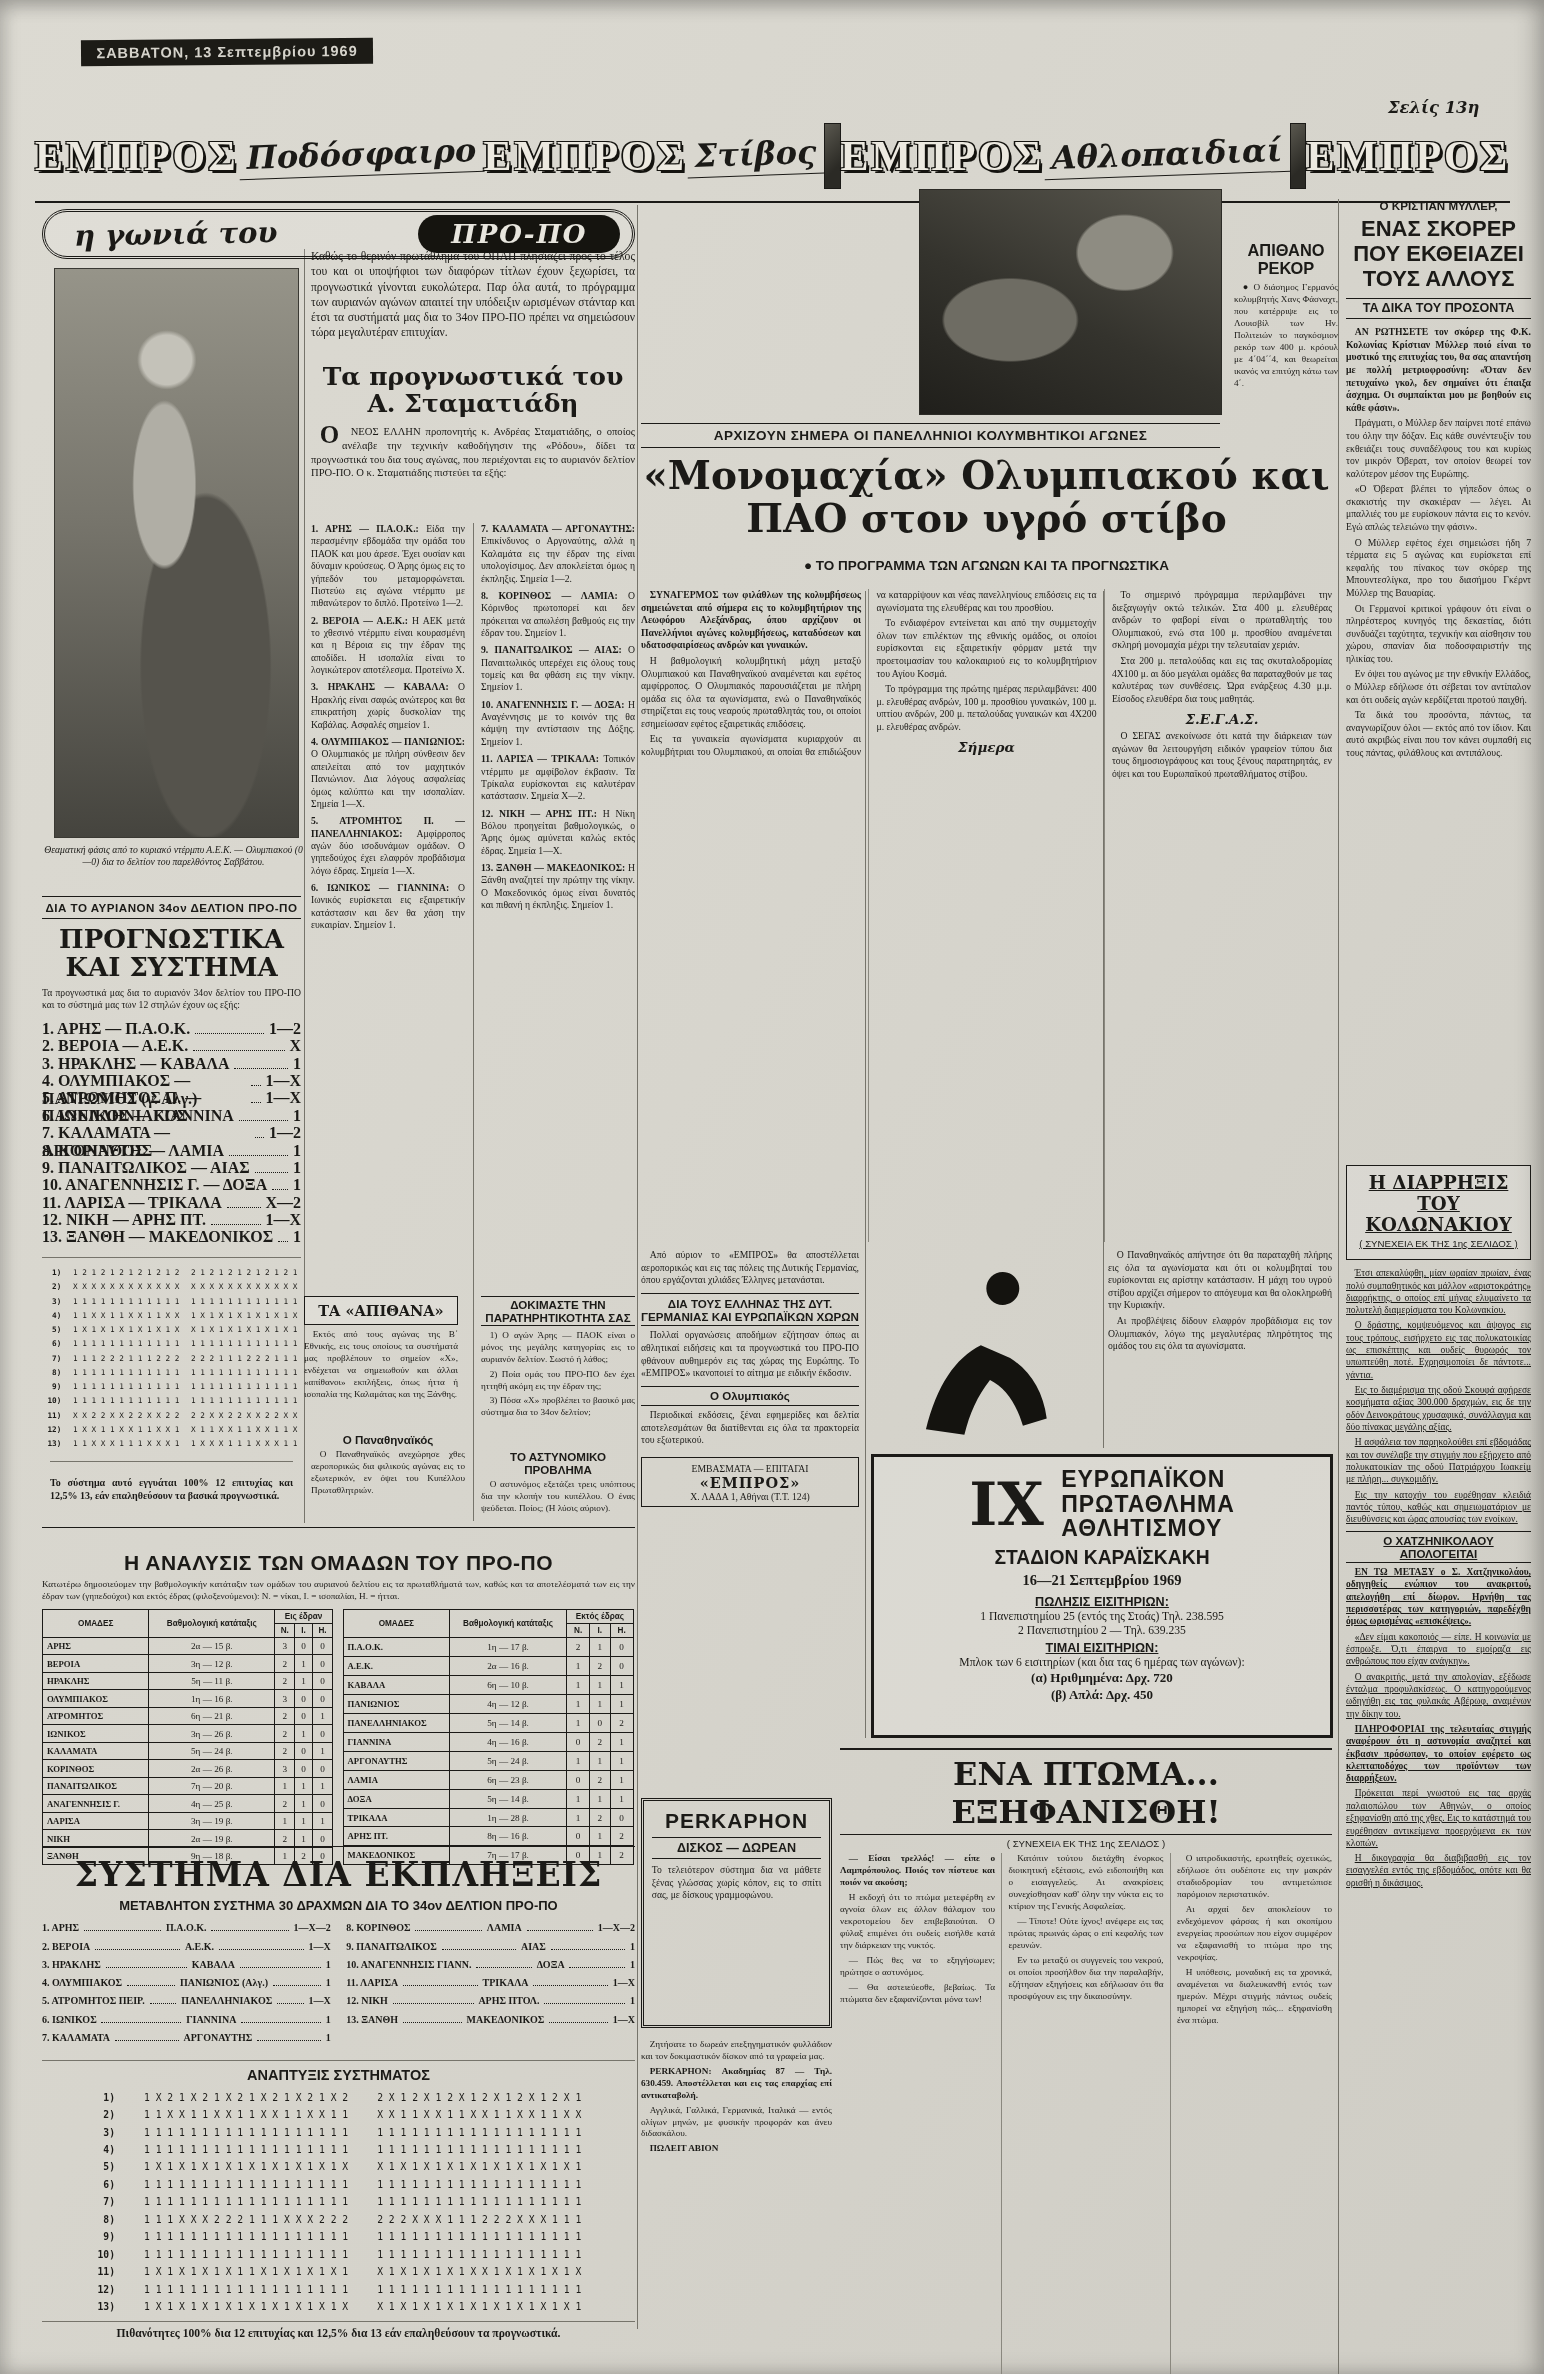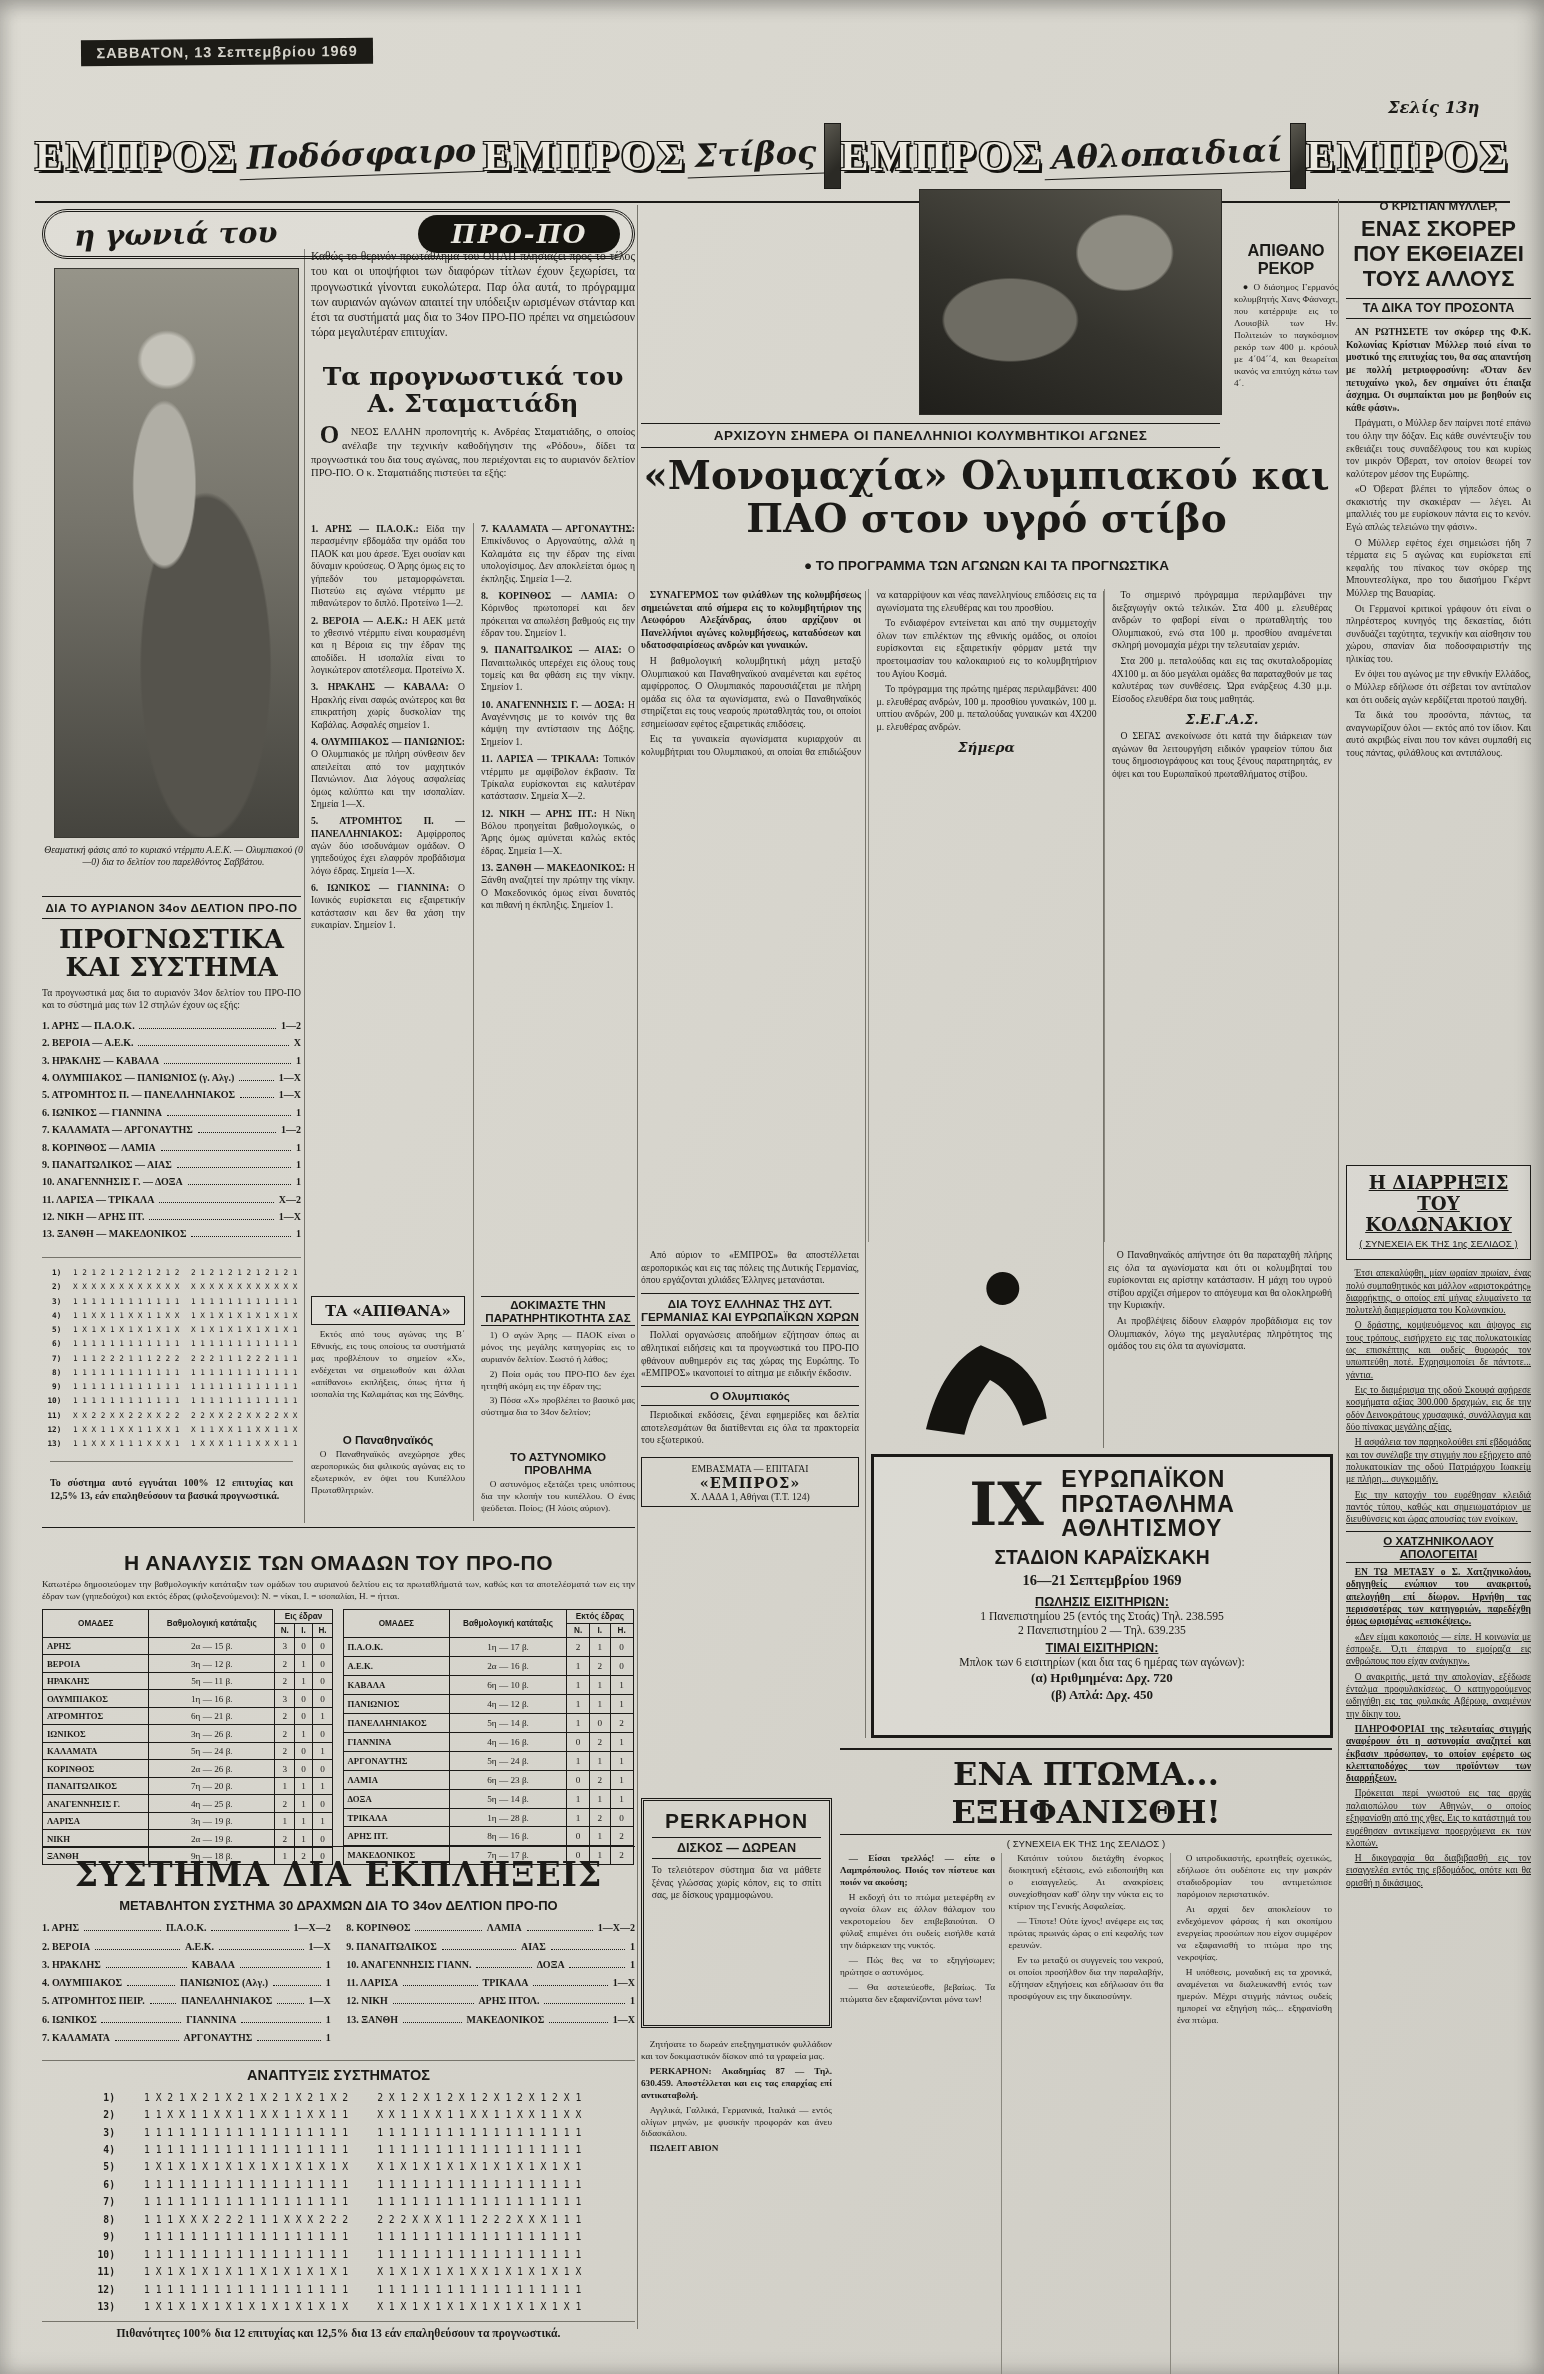--- a/index.html
+++ b/index.html
@@ -32,30 +32,30 @@
   .stam-lead{position:absolute;left:311px;top:425px;width:324px;font:10.6px/1.3 "Liberation Serif",serif;text-align:justify;}
   .stam-lead p::first-letter{font-size:25px;font-weight:bold;float:left;line-height:.8;padding-right:2.9px;}
   .stam-col{position:absolute;top:523px;width:154px;height:767px;font-size:9.7px;}
   .pred{margin:0 0 4.8px;text-align:justify;line-height:1.28;}
   .pred b{font-size:9.7px;}
   
   .left-box{position:absolute;left:42px;top:896px;width:259px;}
   .lb-kicker{border-top:1.9px solid #1b1a17;border-bottom:1.9px solid #1b1a17;text-align:center;font:bold 11.6px "Liberation Sans",sans-serif;padding:3.9px 0;letter-spacing:0.5px;}
   .lb-title{text-align:center;font:bold 26px/1.05 "DejaVu Serif",serif;margin:7.7px 0 5.8px;}
   .lb-note{font:9.7px/1.3 "Liberation Serif",serif;text-align:justify;margin:0 0 7.7px;}
-  .pick-row{display:flex;align-items:baseline;height:17.4px;font-size:10px;font-weight:bold;}
+  .pick-row{display:flex;align-items:baseline;height:17.4px;font-size:16px;font-weight:bold;}
   .leader{flex:1;border-bottom:1.9px dotted #1b1a17;margin:0 4.8px;height:.65em;min-width:9.7px;}
   .pick-val{font-weight:bold;white-space:nowrap;}
   .lb-grid{margin:11.6px 0 9.7px;border-top:1px solid #76746b;padding-top:7.7px;}
   .grid-row{display:flex;gap:11.6px;font-family:"DejaVu Sans Mono",monospace;}
   .lb-grid .grid-row{font-size:7.7px;line-height:1.85;}
   .grid-n{width:19.3px;text-align:right;font-weight:bold;}
   .lb-guarantee{font:bold 10px/1.3 "Liberation Serif",serif;text-align:justify;border-top:1px solid #76746b;padding-top:14px;margin:8px;}
   
-  .apithana{position:absolute;left:311px;top:1296px;width:154px;}
+  .apithana{position:absolute;left:304px;top:1296px;width:154px;}
   .box-title{border:1.9px solid #1b1a17;text-align:center;font:bold 14.5px "DejaVu Serif",serif;padding:4.8px 1.9px;margin-bottom:4.8px;background:rgba(255,255,255,.18);}
   .para{margin:0 0 2.9px;text-align:justify;line-height:1.3;text-indent:8.7px;}
   .apithana .para,.pana-block .para,.quiz .para,.astyno .para{font-size:9.2px;}
   .pana-block{position:absolute;left:311px;top:1427px;width:154px;height:95px;}
   .quiz{position:absolute;left:481px;top:1296px;width:154px;height:147px;}
   .quiz-title{text-align:center;font:bold 11.6px "Liberation Sans",sans-serif;border-top:1.9px solid #1b1a17;border-bottom:1px solid #1b1a17;padding:1px 0;margin-bottom:3.9px;}
   .astyno{position:absolute;left:481px;top:1444px;width:154px;height:77px;}
   .sub-head{text-align:center;font:bold 11.6px "Liberation Sans",sans-serif;margin:5.8px 0 2.9px;}
   
   .analysis{position:absolute;left:42px;top:1527px;width:593px;border-top:1.9px solid #1b1a17;padding-top:4.8px;}

